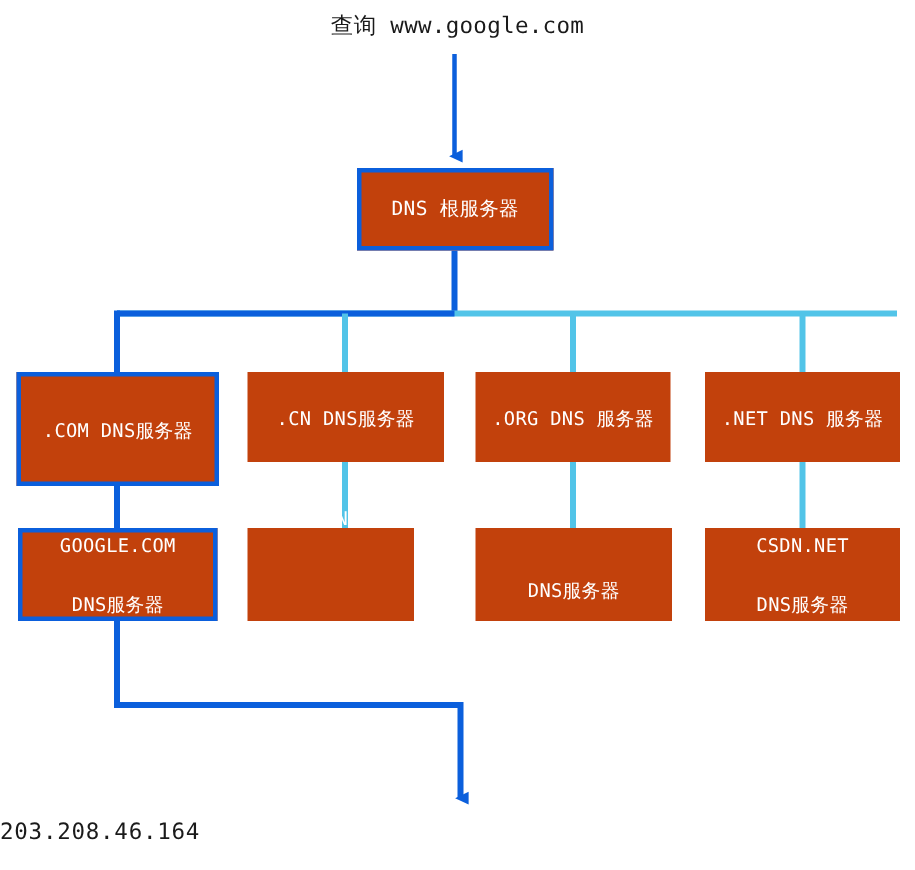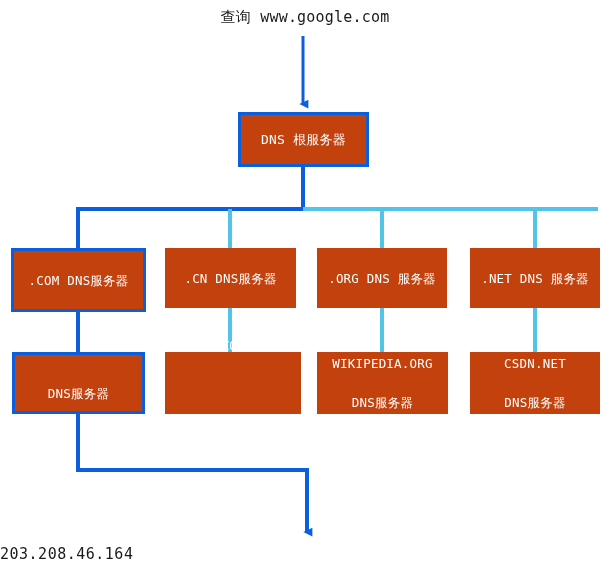--- a/index.html
+++ b/index.html
@@ -66,26 +66,26 @@
     display: block;
     margin-top: 20px;
   }
   #node-root {
     left: 238px;
     top: 112px;
     width: 131px;
     height: 55px;
     font-size: 13px;
   }
-  #node-com   { left: 11px;  top: 248px; width: 135px; height: 64px; }
+  #node-com   { left: 11px;  top: 248px; width: 135px; height: 76px; }
   #node-cn    { left: 165px; top: 248px; width: 131px; height: 60px; }
   #node-org   { left: 317px; top: 248px; width: 130px; height: 60px; }
   #node-net   { left: 470px; top: 248px; width: 130px; height: 60px; }
   #node-google    { left: 12px;  top: 352px; width: 133px; height: 62px; }
-  #node-amazon    { left: 165px; top: 352px; width: 136px; height: 62px; gap: 37px; }
+  #node-amazon    { left: 165px; top: 352px; width: 111px; height: 62px; gap: 37px; }
   #node-wikipedia { left: 317px; top: 352px; width: 131px; height: 62px; }
   #node-csdn      { left: 470px; top: 352px; width: 130px; height: 62px; }
 </style>
 </head>
 <body>
 
 <svg id="canvas" viewBox="0 0 610 580" xmlns="http://www.w3.org/2000/svg">
   <defs>
     <marker id="arrow-blue" markerWidth="10" markerHeight="10" refX="4.6" refY="6" orient="auto" markerUnits="userSpaceOnUse">
       <path d="M0.4,0.6 L9,0.6 L4.7,9.6 z" fill="#0B5FDC"></path>
@@ -129,30 +129,30 @@
 
 <div class="node" id="node-org">
   <span>.ORG DNS 服务器</span>
 </div>
 
 <div class="node" id="node-net">
   <span>.NET DNS 服务器</span>
 </div>
 
 <div class="node hl" id="node-google">
+  <span>GOOGLE.COM</span>
   <span class="line2">DNS服务器</span>
 </div>
 
 <div class="node" id="node-amazon">
   <span>AMAZON.CN</span>
   <span class="line2">DNS服务器</span>
 </div>
 
 <div class="node" id="node-wikipedia">
-  <span>WIKIPEDIA.ORG</span>
   <span class="line2">DNS服务器</span>
 </div>
 
 <div class="node" id="node-csdn">
   <span>CSDN.NET</span>
   <span class="line2">DNS服务器</span>
 </div>
 
 <div class="lbl" id="result-label">203.208.46.164</div>
 

